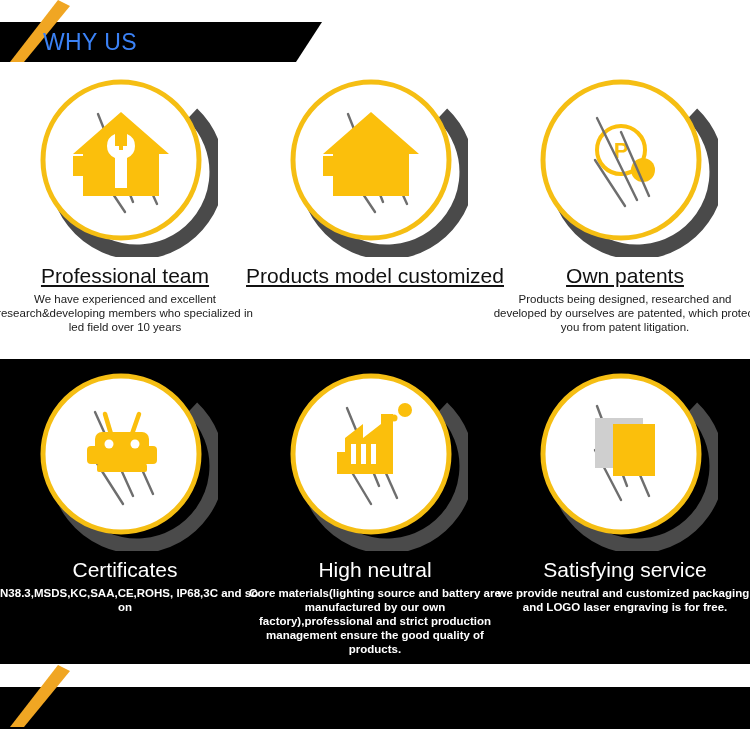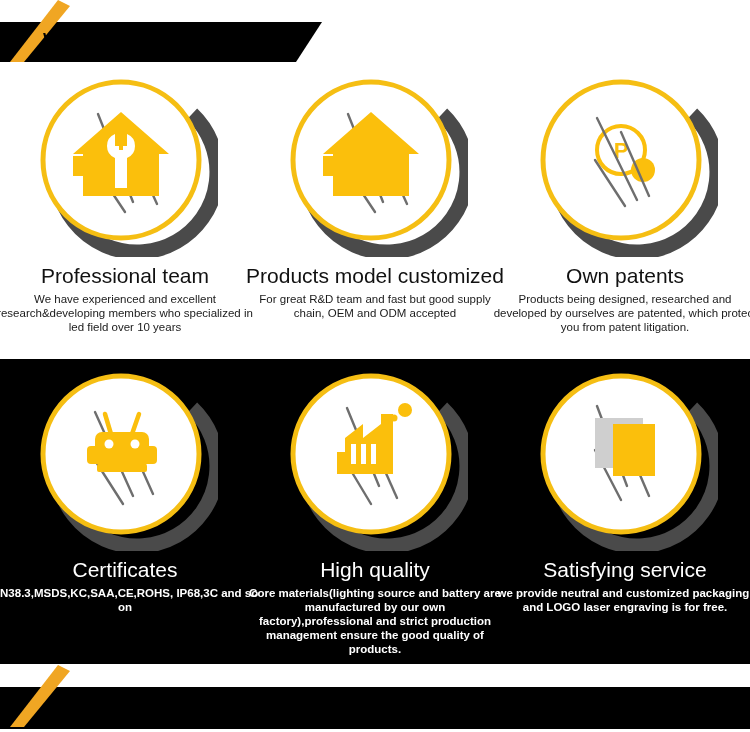--- a/index.html
+++ b/index.html
@@ -30,21 +30,21 @@
     top:-22px;left:10px;
     width:60px;height:62px;
     background:#F0A623;
     clip-path:polygon(48px 0, 60px 6px, 14px 62px, 0 62px);
   }
   .banner .title{
     position:absolute;
     left:43px;top:0;
     height:44px;
     line-height:40px;
-    color:#000000;
+    color:#3b82f6;
     font-size:23px;
     letter-spacing:0.4px;
     white-space:nowrap;
   }
   #banner-why{ top:22px; }
   #banner-service{ top:687px; }
   #banner-service .bar{
     clip-path:polygon(0 0, 990px 0, 960px 100%, 0 100%);
     width:750px;
   }
@@ -101,21 +101,21 @@
     text-align:center;
     white-space:nowrap;
   }
   .cap-body{
     font-size:11.5px;
     line-height:14px;
     text-align:center;
     margin-top:3px;
     width:265px;
   }
-  .light .cap-title{color:#111111;}
+  .light .cap-title{color:#111111;text-decoration:underline;}
   .light .cap-body{color:#1a1a1a;}
   .dark .cap-title{color:#ffffff;}
   .dark .cap-body{color:#ffffff; font-weight:bold;}
   .dark .cap-title{font-weight:normal;text-align:center;}
 
   .cell-0 .cap-body{width:268px;}
   .cell-1 .cap-body{width:252px;}
   .cell-2 .cap-body{width:268px;}
 
   #row-top{ top:72px; }
@@ -165,21 +165,20 @@
         <g stroke="#6E6E6E" stroke-width="2.4" stroke-linecap="round">
           <line x1="65" y1="42" x2="100" y2="130"></line>
           <line x1="56" y1="86" x2="92" y2="140"></line>
           <line x1="96" y1="70" x2="124" y2="132"></line>
         </g>
         <path d="M 88 40 L 136 82 L 126 82 L 126 124 L 50 124 L 50 82 L 40 82 Z" fill="#FBBF0C"></path>
         <path d="M 40 84 L 40 104 L 52 104 L 52 84 Z" fill="#FBBF0C"></path>
       </svg>
     </div>
     <div class="cap-title">Products model customized</div>
-    <div class="cap-body">For great R&amp;D team and fast but good supply chain, OEM and ODM accepted</div>
   </div>
 
   <div class="cell cell-2">
     <div class="badge">
       <svg width="185" height="185" viewBox="0 0 185 185">
         <path d="M 159 42 A 80 80 0 1 1 26 118" fill="none" stroke="#4A4A4A" stroke-width="15"></path>
         <circle cx="88" cy="88" r="78" fill="#ffffff" stroke="#F5BE13" stroke-width="5"></circle>
         <circle cx="88" cy="78" r="24" fill="none" stroke="#FBBF0C" stroke-width="4"></circle>
         <text x="88" y="86" font-family="'Liberation Sans',sans-serif" font-size="22" font-weight="bold" fill="#FBBF0C" text-anchor="middle">P</text>
         <circle cx="110" cy="98" r="12" fill="#FBBF0C"></circle>
@@ -237,21 +236,21 @@
         <g fill="#ffffff">
           <rect x="68" y="78" width="5" height="20"></rect>
           <rect x="78" y="78" width="5" height="20"></rect>
           <rect x="88" y="78" width="5" height="20"></rect>
         </g>
         <circle cx="122" cy="44" r="7" fill="#FBBF0C"></circle>
         <circle cx="111" cy="52" r="3.5" fill="#FBBF0C"></circle>
         <circle cx="104" cy="56" r="2.2" fill="#FBBF0C"></circle>
       </svg>
     </div>
-    <div class="cap-title">High quality</div>
+    <div class="cap-title">High neutral</div>
     <div class="cap-body">Core materials(lighting source and battery are manufactured by our own factory),professional and strict production management ensure the good quality of products.</div>
   </div>
 
   <div class="cell cell-2">
     <div class="badge">
       <svg width="185" height="185" viewBox="0 0 185 185">
         <path d="M 159 42 A 80 80 0 1 1 26 118" fill="none" stroke="#4A4A4A" stroke-width="15"></path>
         <circle cx="88" cy="88" r="78" fill="#ffffff" stroke="#F5BE13" stroke-width="5"></circle>
         <g stroke="#6E6E6E" stroke-width="2.4" stroke-linecap="round">
           <line x1="64" y1="40" x2="94" y2="120"></line>

